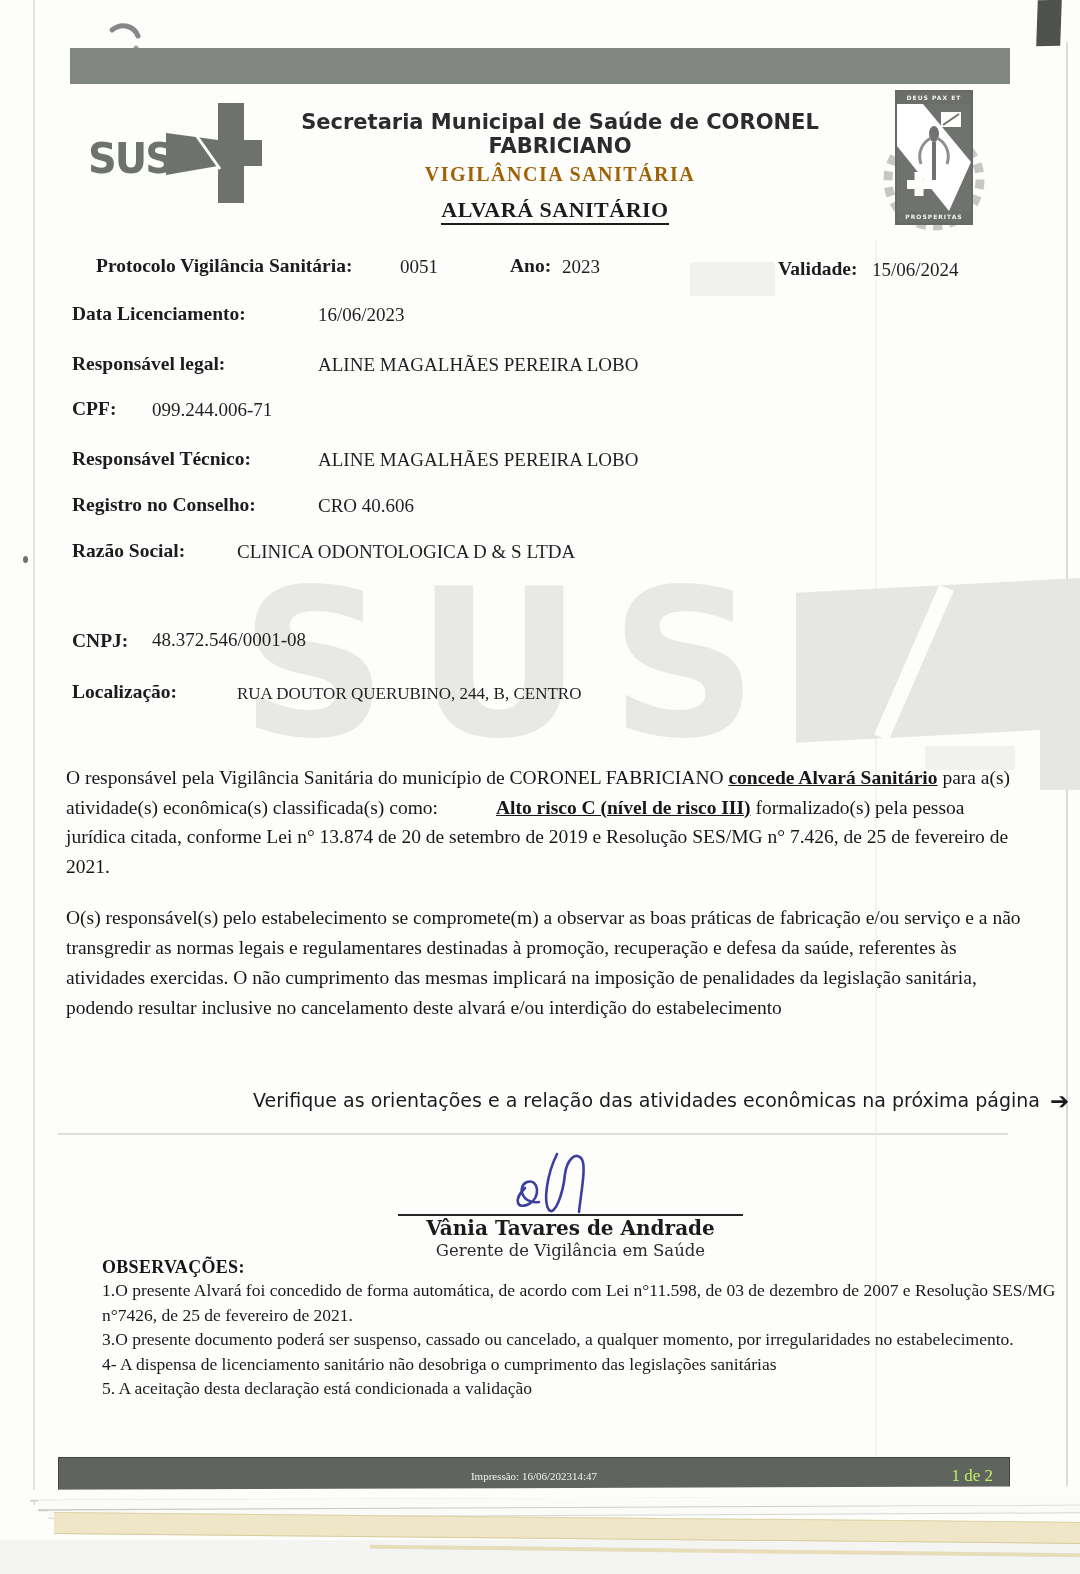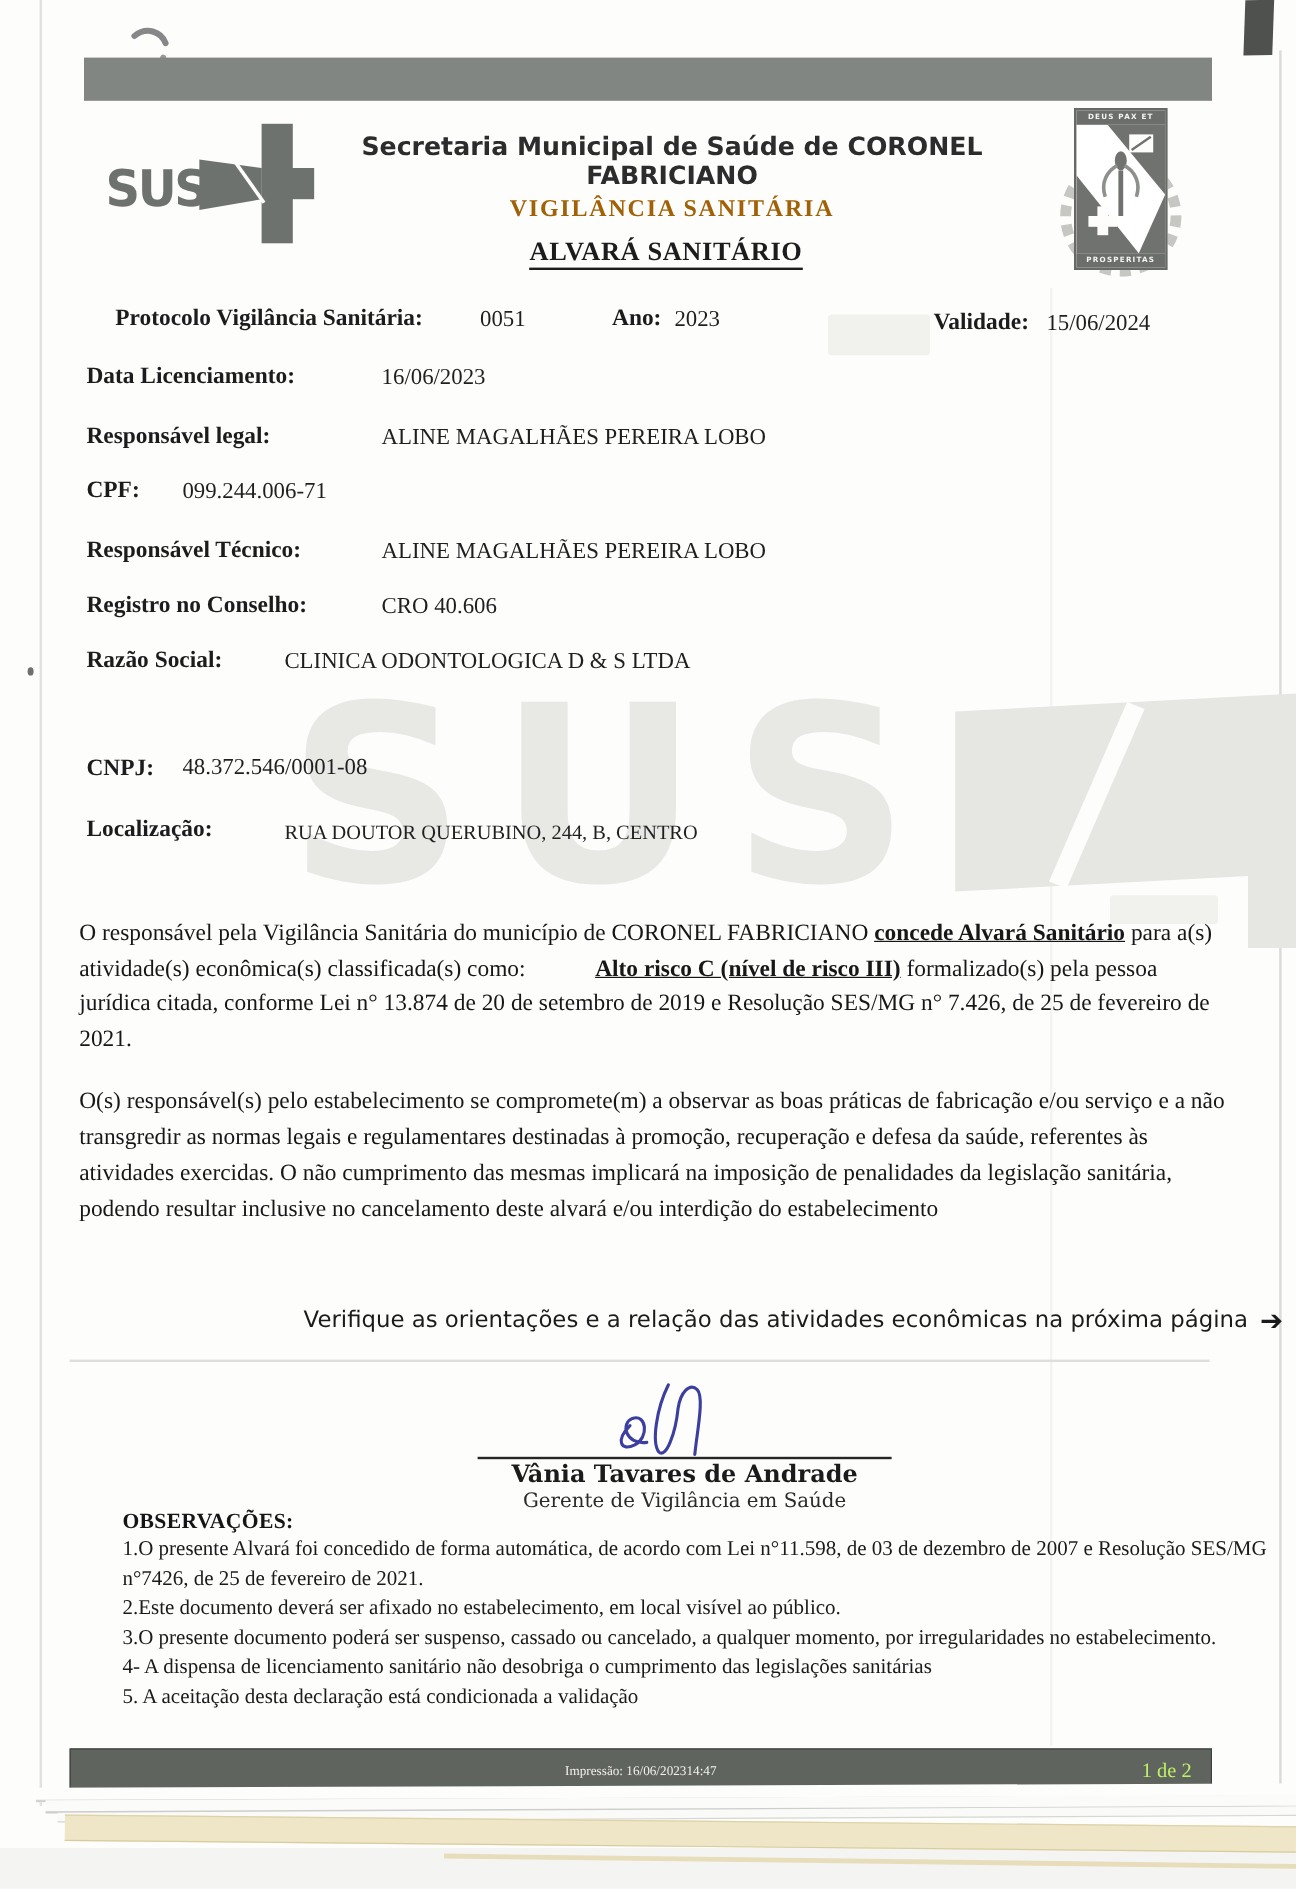--- a/index.html
+++ b/index.html
@@ -192,21 +192,20 @@
     <path d="M30 40 C 18 52, 22 62, 34 56 C 46 50, 44 30, 32 34 C 22 38, 26 56, 44 54" stroke="#3c3f9f" stroke-width="2.6" fill="none" stroke-linecap="round"></path>
     <path d="M62 6 C 52 26, 48 54, 54 62 C 60 68, 68 46, 70 26 C 72 12, 80 4, 86 10 C 92 16, 86 44, 84 64" stroke="#3c3f9f" stroke-width="2.6" fill="none" stroke-linecap="round"></path>
   </svg>
   <div class="abs sig-line"></div>
   <div class="abs sig-name">Vânia Tavares de Andrade</div>
   <div class="abs sig-role">Gerente de Vigilância em Saúde</div>
 
   <div class="abs obs">
     <div class="obs-title">OBSERVAÇÕES:</div>
     <div class="obs-item">1.O presente Alvará foi concedido de forma automática, de acordo com Lei n°11.598, de 03 de dezembro de 2007 e Resolução SES/MG n°7426, de 25 de fevereiro de 2021.</div>
-    <div class="obs-item">2.Este documento deverá ser afixado no estabelecimento, em local visível ao público.</div>
     <div class="obs-item">3.O presente documento poderá ser suspenso, cassado ou cancelado, a qualquer momento, por irregularidades no estabelecimento.</div>
     <div class="obs-item">4- A dispensa de licenciamento sanitário não desobriga o cumprimento das legislações sanitárias</div>
     <div class="obs-item">5. A aceitação desta declaração está condicionada a validação</div>
   </div>
 
   <div class="abs footer-bar">
     <div class="center">Impressão: 16/06/202314:47</div>
     <div class="right">1 de 2</div>
   </div>
 

